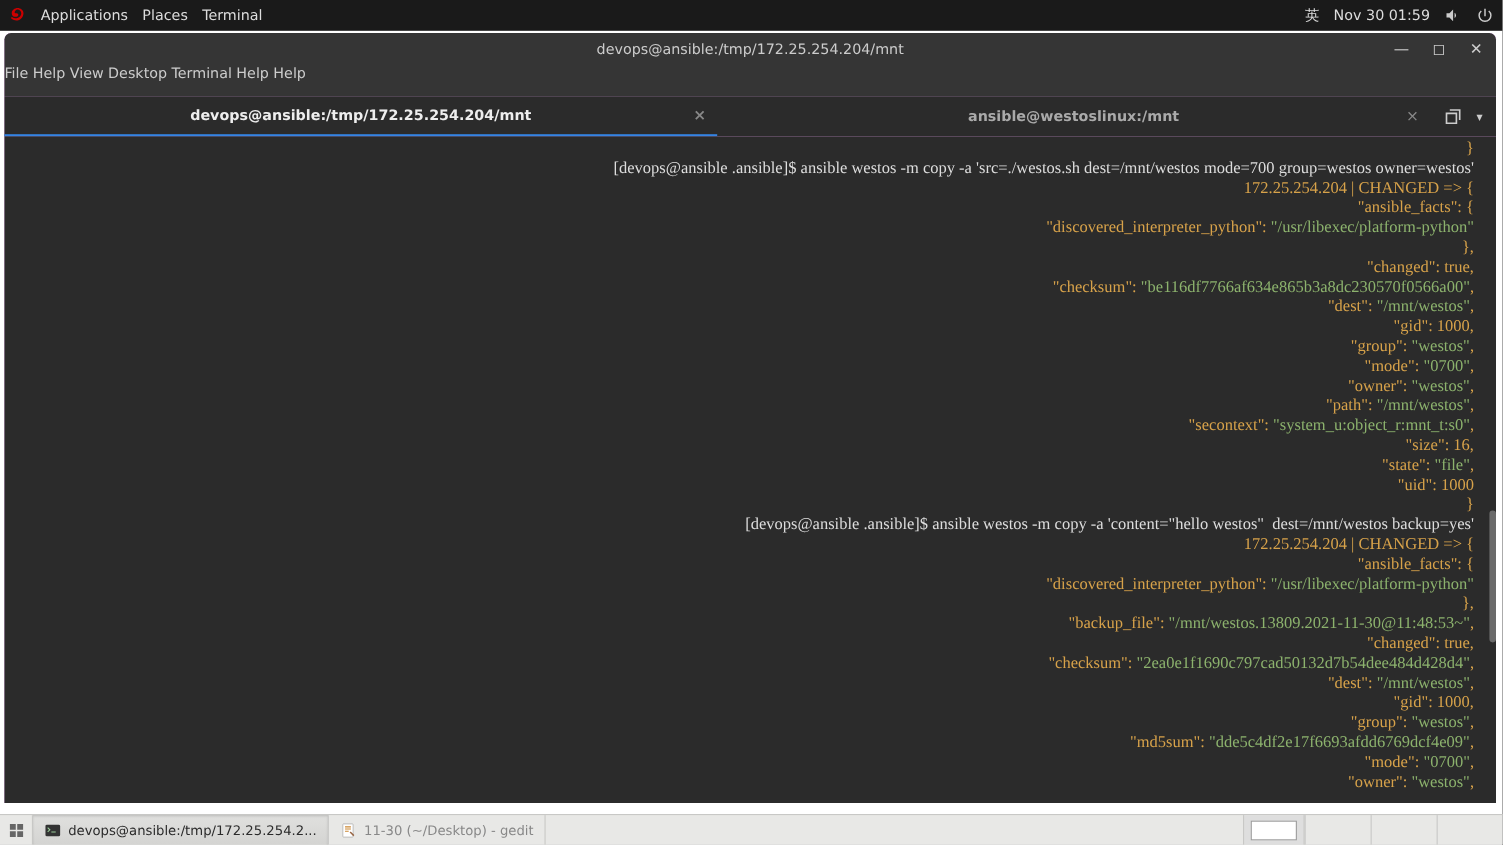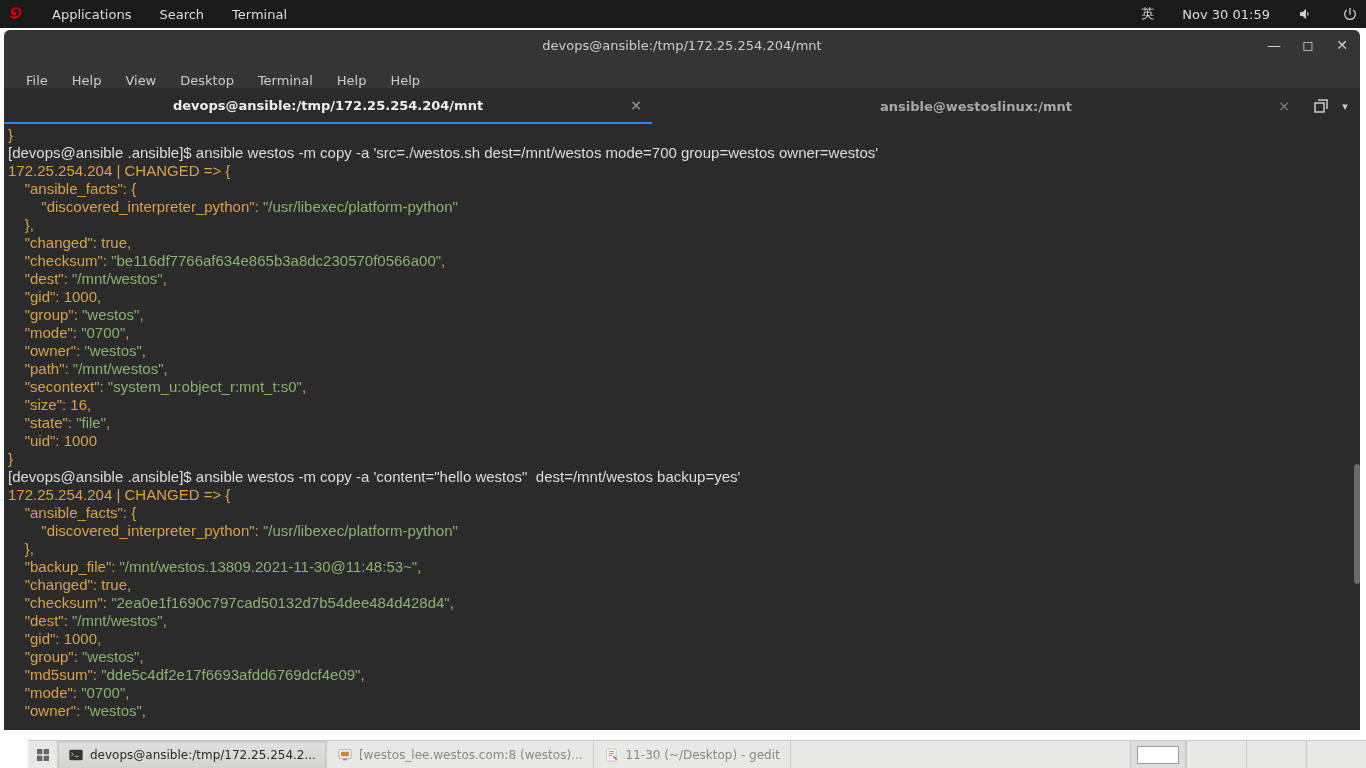--- a/index.html
+++ b/index.html
@@ -16,21 +16,21 @@
   
   .top-panel {
     background: #1a1a1a;
     color: #eee;
     height: 28px;
     display: flex;
     align-items: center;
     justify-content: space-between;
     padding: 0 8px;
   }
-  .top-left, .top-right { display: flex; align-items: center; gap: 28px; }
+  .top-left, .top-right { display: flex; align-items: center; gap: 13px; }
   .top-left .logo {
     width: 16px; height: 16px;
     color: #cc0000;
     display: inline-flex; align-items: center; justify-content: center;
   }
   .top-item { color: #ddd; font-size: 13px; }
   .top-right .top-item { font-size: 13px; }
   .vol-icon, .power-icon { width: 16px; height: 16px; color: #ccc; }
 
   
@@ -67,23 +67,23 @@
     color: #ccc;
     font-size: 14px;
   }
   .win-btn { width: 16px; text-align: center; }
 
   .menu-bar {
     background: #353535;
     color: #ccc;
     height: 28px;
     display: flex;
-    align-items: flex-end;
-    gap: 24px;
-    padding-left: 22px;
+    align-items: flex-start;
+    gap: 4px;
+    padding-left: 0;
     font-size: 13px;
   }
 
   .tab-strip {
     background: #2b2b2b;
     height: 36px;
     display: flex;
     align-items: stretch;
     position: relative;
   }
@@ -117,27 +117,28 @@
     color: #ccc;
   }
   .tab-newwin { width:18px; height:18px; }
   .tab-arrow { font-size: 11px; color: #ccc; }
 
   
   .term-body {
     flex: 1;
     background: #2b2b2b;
     color: #ddd;
-    font-family: Liberation Sans, sans-serif;
+    font-family: Liberation Serif, serif;
     font-size: 15px;
     line-height: 18px;
-    padding: 2px 4px;
+    padding: 2px 20px;
     white-space: pre;
     position: relative;
     overflow: hidden;
+    text-align: right;
   }
   .term-body .yellow { color: #d7a24a; }
   .term-body .string { color: #8cb26d; }
   .term-scrollbar {
     position: absolute;
     right: 0;
     top: 0;
     width: 8px;
     height: 100%;
   }
@@ -157,21 +158,20 @@
     bottom: 0;
     left: 0;
     right: 0;
     height: 28px;
     background: #e8e8e6;
     border-top: 1px solid #c8c8c6;
     display: flex;
     align-items: stretch;
     font-size: 12px;
     color: #555;
-    margin-left: 28px;
   }
   .tb-launch {
     width: 30px;
     display: flex;
     align-items: center;
     justify-content: center;
     border-right: 1px solid #c8c8c6;
   }
   .tb-btn {
     display: flex;
@@ -219,21 +219,21 @@
 <body>
 
 <div class="top-panel">
   <div class="top-left">
     <span class="logo icon">
       <svg viewBox="0 0 24 24" width="16" height="16">
           <path fill="currentColor" d="M12 2C8 2 4 5 4 9c0 3 2 5 5 5 2 0 4-1 4-3 0-1-1-2-2-2H9c-1 0-1-1-1-1 0-2 2-4 4-4s5 2 5 5c0 4-4 7-8 7-3 0-5-2-5-2l-1 2s3 3 7 3c6 0 10-5 10-10C20 5 16 2 12 2z"></path>
         </svg>
     </span>
     <span class="top-item">Applications</span>
-    <span class="top-item">Search</span>
+    <span class="top-item">Places</span>
     <span class="top-item">Terminal</span>
   </div>
   <div class="top-right">
     <span class="top-item">英</span>
     <span class="top-item">Nov 30  01:59</span>
     <span class="icon vol-icon">
       <svg viewBox="0 0 24 24" width="16" height="16">
           <path fill="currentColor" d="M3 9v6h4l5 5V4L7 9H3zm13 3a4 4 0 0 0-2-3.5v7A4 4 0 0 0 16 12z"></path>
         </svg>
     </span>
@@ -330,30 +330,20 @@
       <svg viewBox="0 0 24 24" width="16" height="16">
           <rect x="2" y="4" width="20" height="16" rx="2" fill="#333"></rect>
           <path d="M5 8l3 3-3 3M10 14h6" stroke="#9c9" stroke-width="1.5" fill="none"></path>
         </svg>
     </span>
     <span class="tb-label">devops@ansible:/tmp/172.25.254.2...</span>
   </div>
   <div class="tb-btn">
     <span class="icon">
       <svg viewBox="0 0 24 24" width="16" height="16">
-          <rect x="3" y="4" width="18" height="13" rx="1" fill="#fff" stroke="#888"></rect>
-          <rect x="6" y="7" width="12" height="7" fill="#c83"></rect>
-          <rect x="9" y="18" width="6" height="2" fill="#888"></rect>
-        </svg>
-    </span>
-    <span class="tb-label tb-gray">[westos_lee.westos.com:8 (westos)...</span>
-  </div>
-  <div class="tb-btn">
-    <span class="icon">
-      <svg viewBox="0 0 24 24" width="16" height="16">
           <rect x="4" y="3" width="14" height="18" rx="1" fill="#fff" stroke="#aaa"></rect>
           <path d="M7 7h8M7 10h8M7 13h5" stroke="#c83" stroke-width="1.5"></path>
           <path d="M14 14l5 5" stroke="#964" stroke-width="2"></path>
         </svg>
     </span>
     <span class="tb-label tb-gray">11-30 (~/Desktop) - gedit</span>
   </div>
   <div class="tb-spacer"></div>
   <div class="tb-ws">
     <div class="tb-ws-inner"></div>

